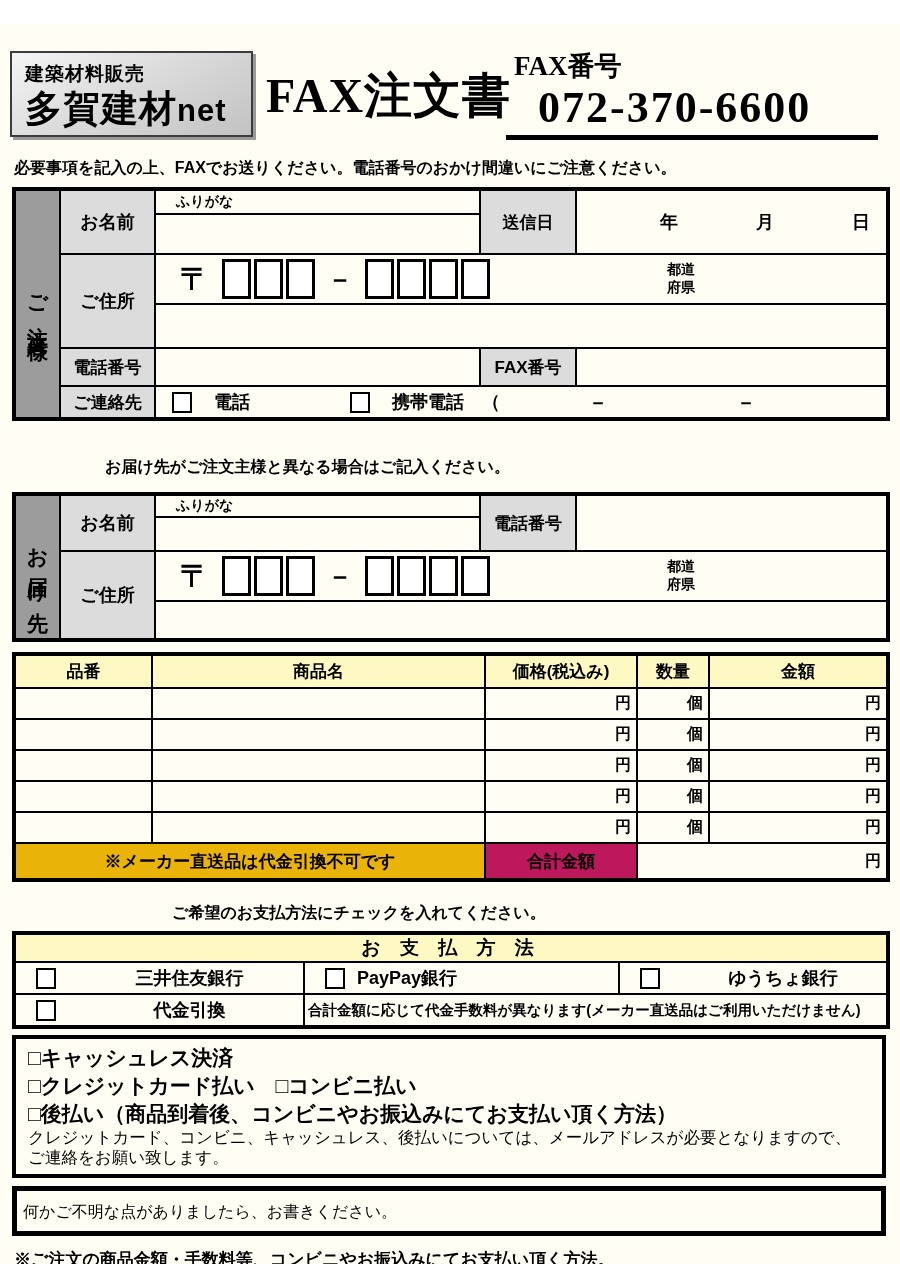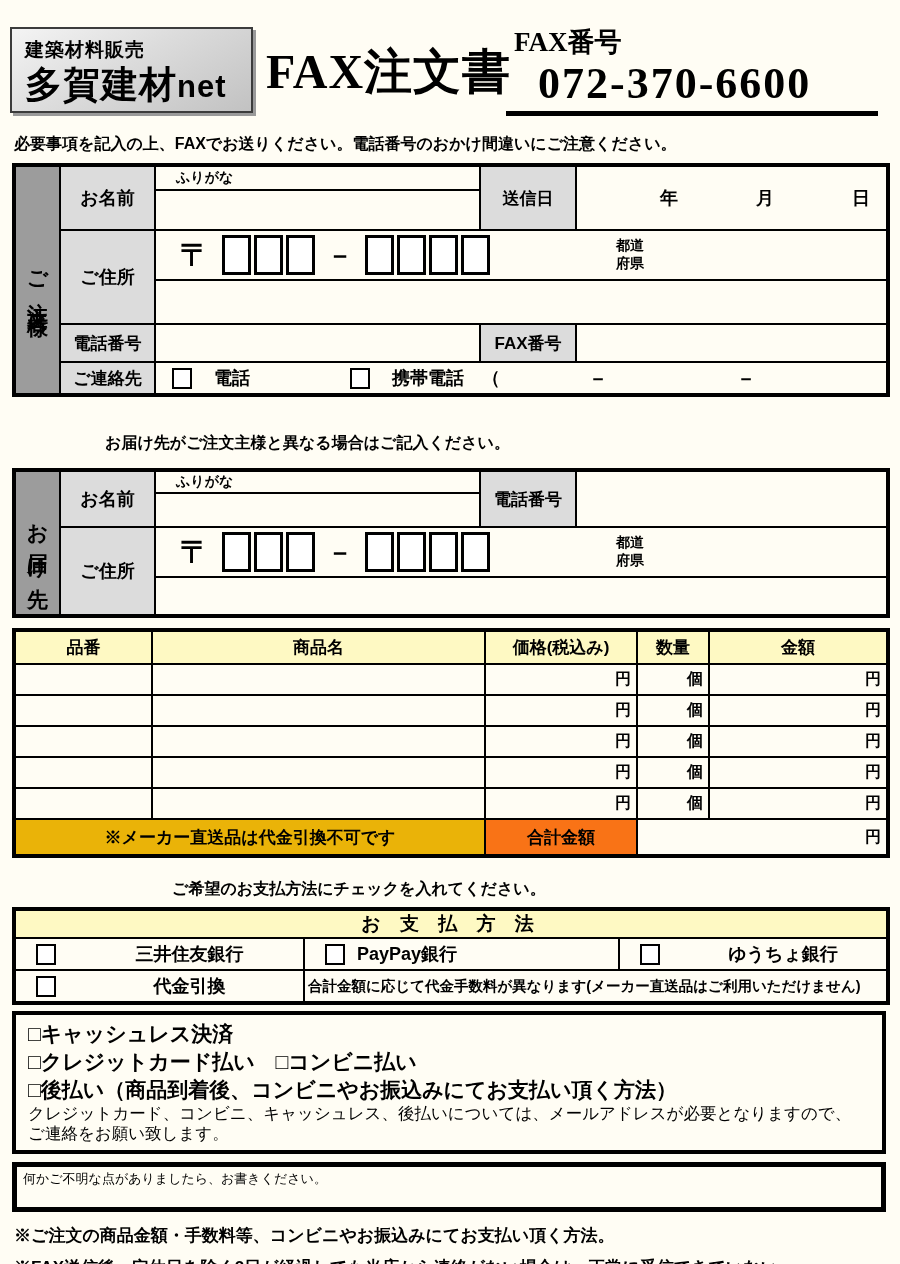--- a/index.html
+++ b/index.html
@@ -3,21 +3,21 @@
 <meta charset="utf-8">
 <style>
   html,body { margin:0; padding:0; }
   body { width:900px; height:1264px; overflow:hidden; }
   .page {
     position:relative; width:900px; height:1264px;
     background:#fffdf4; color:#000;
     font-family:"Liberation Sans", sans-serif; font-weight:bold;
   }
   
-  .hdr { position:relative; height:130px; }
+  .hdr { position:relative; height:130px;margin-top:24px; }
   .logo {
     position:absolute; left:10px; top:27px; width:243px; height:86px;
     border:2px solid #3c3c3c; box-sizing:border-box;
     background:linear-gradient(150deg,#f4f4f4 0%,#dcdcdc 45%,#c2c2c2 100%);
     box-shadow:3px 3px 0 #9a9a9a; padding:8px 0 0 13px;
   }
   .logo-l1 { font-size:19px; letter-spacing:1px; }
   .logo-l2 { font-size:37px; line-height:44px; letter-spacing:1px; }
   .logo-net { font-size:31px; font-weight:600; }
   .form-title {
@@ -42,56 +42,56 @@
   td.blank { background:transparent; }
   .furigana-cell { font-size:14px; padding-left:20px !important; vertical-align:middle; }
   .datecell { }
   .datecell .dt { display:flex; justify-content:flex-end; gap:78px; padding-right:16px; font-size:18px; }
   .postalcell { position:relative; }
   .postal { display:flex; align-items:center; height:48px; }
   .pmark { font-size:30px; margin:0 12px 0 24px; line-height:30px; }
   .pbox  { display:inline-block; width:29px; height:40px; border:3px solid #000;
            background:#fff; margin-right:3px; box-sizing:border-box; }
   .pdash { font-size:26px; margin:0 12px 0 9px; }
-  .pref  { position:absolute; left:460px; top:5px; width:130px; text-align:left;
+  .pref  { position:absolute; left:460px; top:5px; width:130px; text-align:center;
            font-size:14px; line-height:18px; }
   .contactcell .cc { display:flex; align-items:center; height:30px; font-size:18px; }
   .cb { display:inline-block; width:20px; height:21px; border:2.5px solid #000;
         background:#fff; box-sizing:border-box; }
   .cc .cb1 { margin-left:16px; } .cc .t1 { margin-left:22px; }
   .cc .cb2 { margin-left:100px; } .cc .t2 { margin-left:22px; }
   .cc .pr  { margin-left:18px; }
   .cc .d1  { margin-left:88px; font-size:20px; } .cc .d2 { margin-left:128px; font-size:20px; }
   
   .items td.thead { background:#fef9c3; text-align:center; font-size:17px; height:31px; }
   .items td.cell  { height:29px; }
   .items td.unit  { text-align:right; font-size:16px; padding-right:5px !important; }
   .items td.notecell { background:#eab308; text-align:center; font-size:17px; height:34px; }
-  .items td.totallbl { background:#f97316; text-align:center; font-size:17px; }
+  .items td.totallbl { background:#be185d; text-align:center; font-size:17px; }
   
   .pay td.phead { background:#fef9c3; text-align:center; font-size:19px;
                   letter-spacing:7px; height:26px; }
   .paycell { height:30px; }
   .paycell .pc { display:flex; align-items:center; padding-left:20px; }
   .paycell .pc .pl { flex:1; text-align:center; font-size:18px;padding-left:20px; }
   .paycell .pc .pl-left { margin-left:12px; font-size:18px; }
   .codnote { font-size:14.5px; padding:0 3px !important; }
   .caption { margin:0; font-size:16px; }
   .cap-delivery { margin:36px 0 14px 105px; }
   .cap-payment  { margin:21px 0 7px 172px; }
   
   .extrabox { width:874px; box-sizing:border-box; margin:6px 0 0 12px;
               border:4px solid #000; padding:5px 10px 6px 12px;
               font-family:"Liberation Serif", serif; }
   .xline { font-size:21px; line-height:28px; font-weight:700; }
   .xnote { font-size:16.5px; line-height:20px; font-weight:500; }
   
   .inquiry { width:874px; box-sizing:border-box; margin:8px 0 0 12px;
-             border:5px solid #000; height:50px; padding:3px 6px;
-             font-family:"Liberation Serif", serif; font-weight:500; font-size:13px; }
+             border:5px solid #000; height:50px; padding:11px 6px;
+             font-family:"Liberation Serif", serif; font-weight:500; font-size:16px; }
   
   .fn { margin:0 0 0 14px; font-size:17px; }
   .fn1 { margin-top:12px; }
   .fn2 { margin-top:9px; }
 </style>
 </head>
 <body>
 
 <div class="page">
 

